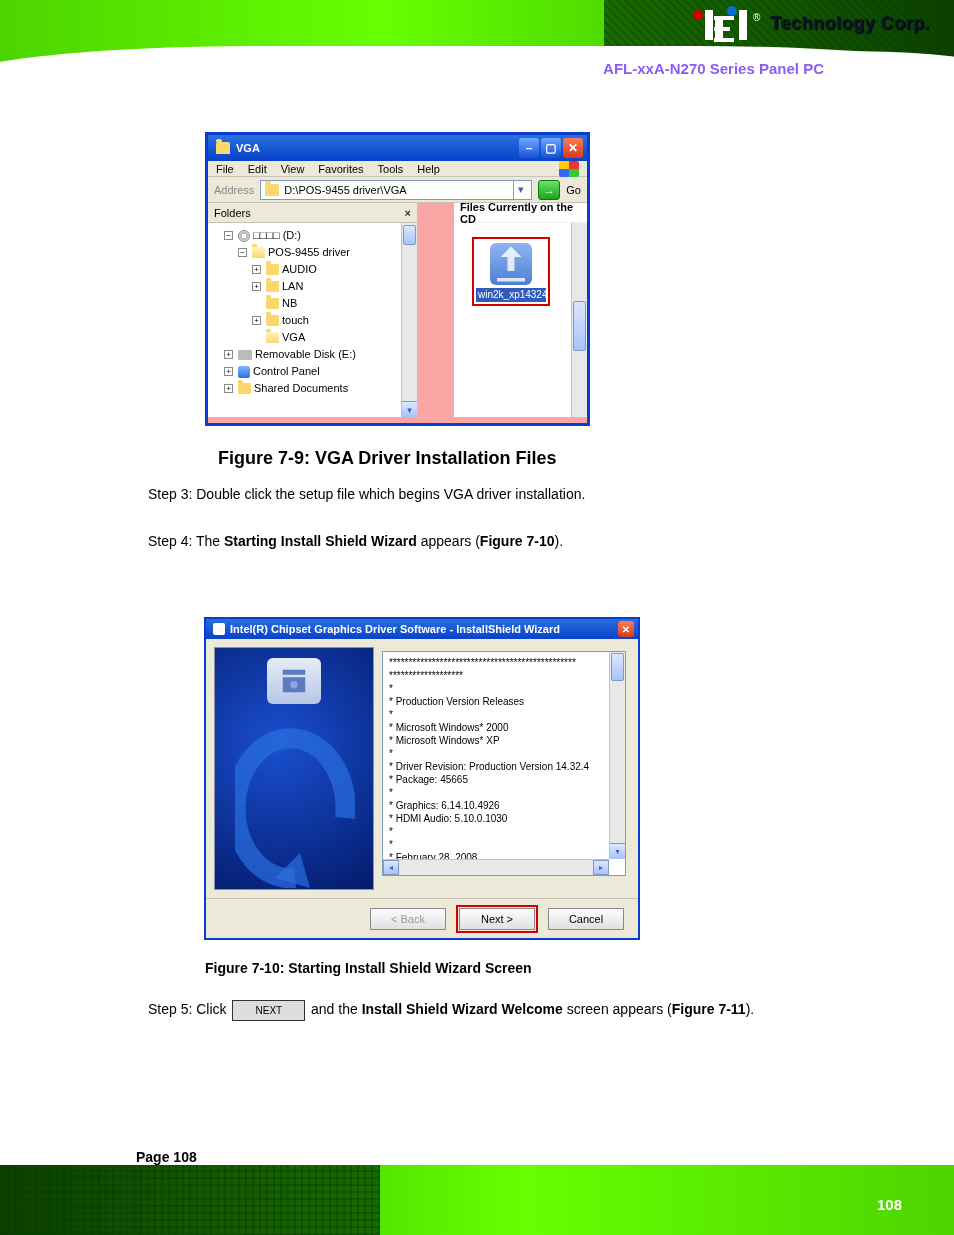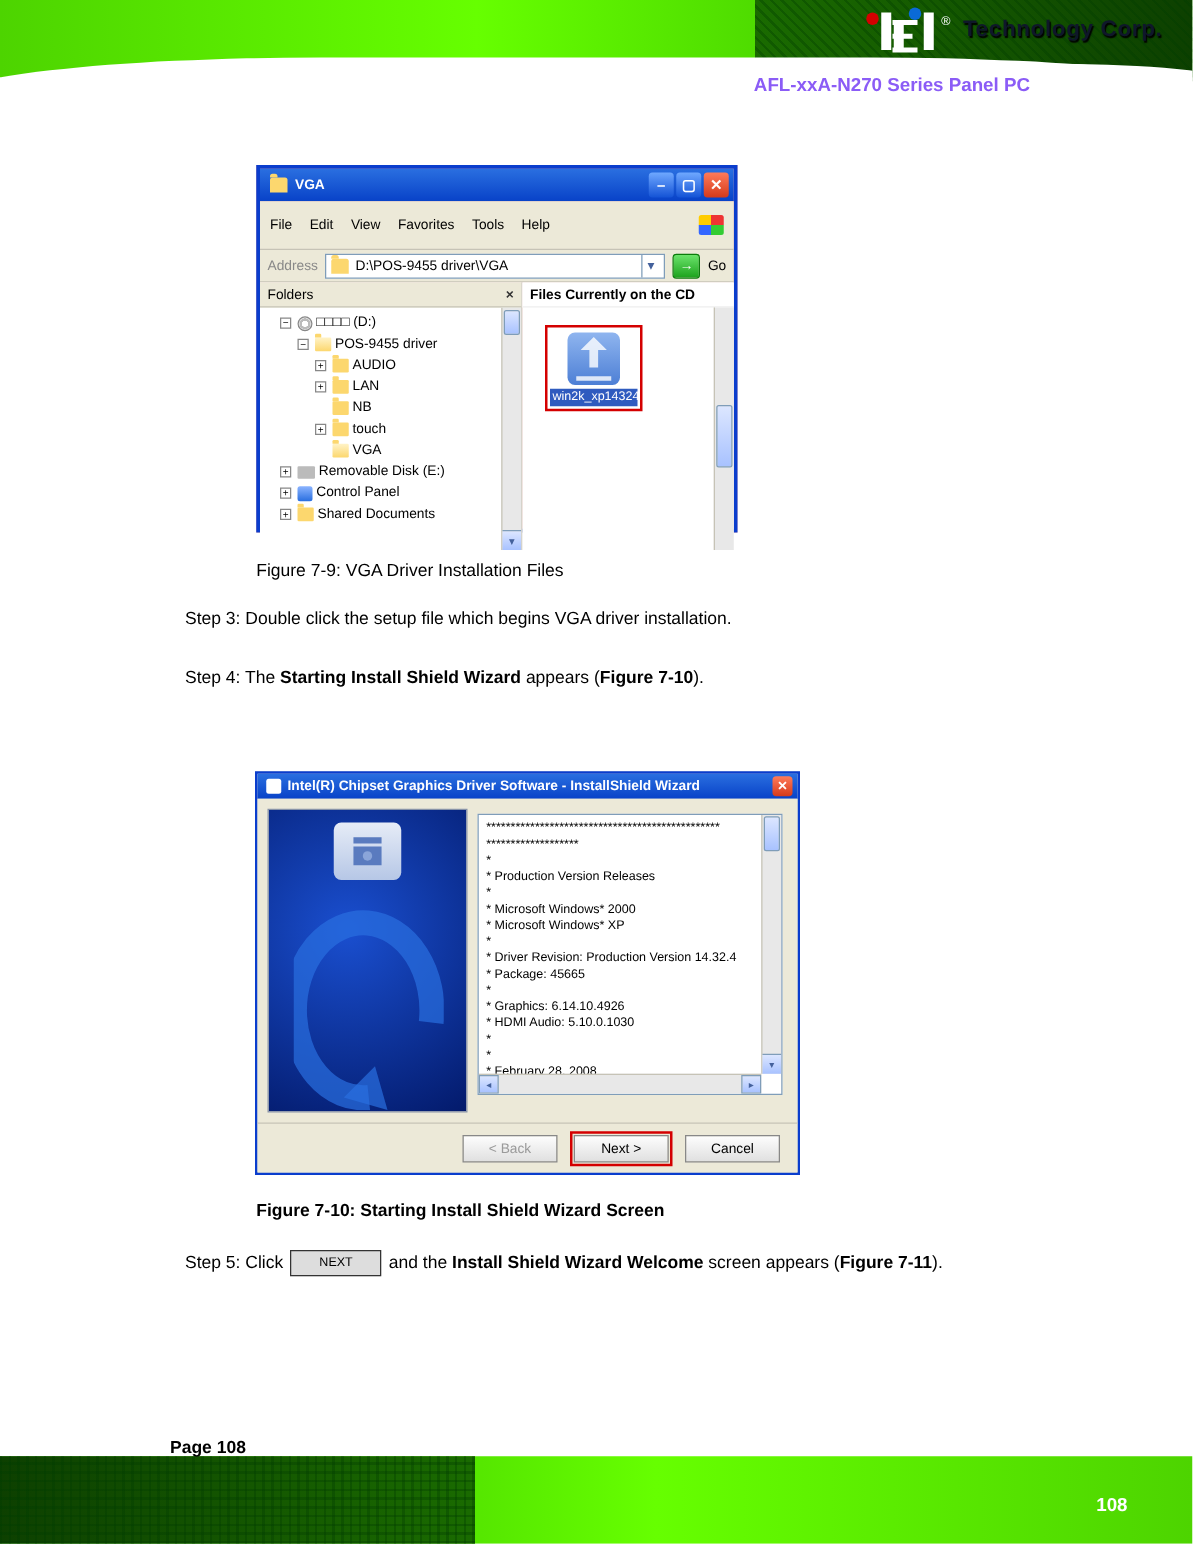--- a/index.html
+++ b/index.html
@@ -26,21 +26,21 @@
   .explorer { position: absolute; left: 205px; top: 132px; width: 385px; height: 294px; border: 3px solid #0a3dcd; background: #fca5a5; font-size: 11px; }
   .exp-title { height: 26px; background: linear-gradient(#2a6fe0, #0842c8); color: #fff; display: flex; align-items: center; justify-content: space-between; padding: 0 4px; }
   .exp-title-left { display: flex; align-items: center; gap: 6px; padding-left: 4px; font-weight: 700; }
   .folder-ico { width: 14px; height: 12px; background: #fcd76e; border-radius: 2px 2px 0 0; position: relative; }
   .folder-ico::before { content:""; position:absolute; top:-3px; left:0; width:6px; height:3px; background:#fcd76e; border-radius:2px 2px 0 0; }
   .winbtns { display: flex; gap: 2px; }
   .winbtn { width: 20px; height: 20px; border-radius: 3px; display: flex; align-items: center; justify-content: center; color: #fff; font-weight: 700; font-size: 12px; }
   .wb-min { background: linear-gradient(#6fa8ff,#1453d6); }
   .wb-max { background: linear-gradient(#6fa8ff,#1453d6); }
   .wb-close { background: linear-gradient(#ff7b5a,#d63a1b); }
-  .exp-menu { height: 39px; background: #ece9d8; display: flex; align-items: center; gap: 14px; padding: 0 8px; border-bottom: 1px solid #c6c3b6; }
+  .exp-menu { height: 16px; background: #ece9d8; display: flex; align-items: center; gap: 14px; padding: 0 8px; border-bottom: 1px solid #c6c3b6; }
   .exp-menu span { cursor: default; }
   .xp-flag { margin-left: auto; width: 20px; height: 16px; background: conic-gradient(#e33 0 25%, #3c3 0 50%, #36f 0 75%, #fc0 0); border-radius: 2px; }
   .exp-addr { height: 26px; background: #ece9d8; display: flex; align-items: center; gap: 6px; padding: 0 6px; border-bottom: 1px solid #c6c3b6; }
   .addr-label { color: #888; }
   .addr-box { flex: 1; height: 20px; background: #fff; border: 1px solid #7f9db9; display: flex; align-items: center; gap: 5px; padding: 0 4px; }
   .addr-dd { width: 14px; height: 18px; border-left: 1px solid #7f9db9; display:flex; align-items:center; justify-content:center; color:#44619c;}
   .go-btn { width: 22px; height: 20px; background: linear-gradient(#6be36b,#1da31d); border:1px solid #0b7c0b; border-radius: 3px; color:#fff; display:flex; align-items:center; justify-content:center; font-weight:700;}
   .go-text { font-size: 11px; }
   .exp-body { display: flex; height: calc(100% - 74px); }
   .exp-folders { width: 210px; border-right: 1px solid #c6c3b6; background: #fff; display:flex; flex-direction:column;}
@@ -54,30 +54,30 @@
   .tree li { white-space: nowrap; line-height: 17px; display:flex; align-items:center; gap:3px;}
   .tw { width:9px; height:9px; border:1px solid #888; display:inline-flex; align-items:center; justify-content:center; font-size:8px; line-height:1; color:#000; margin-right:2px; background:#fff;}
   .tw-empty{ width:9px; height:9px; display:inline-block; margin-right:2px;}
   .cd-ico{width:12px;height:12px;border:1px solid #888;border-radius:50%;background:radial-gradient(circle,#fff 35%,#bbb 36% 60%,#ddd 61%);}
   .fld{width:13px;height:11px;background:#fcd76e;border-radius:1px;position:relative;}
   .fld::before{content:"";position:absolute;top:-3px;left:0;width:5px;height:3px;background:#fcd76e;border-radius:1px 1px 0 0;}
   .fld-open{background:linear-gradient(#fff3c8,#fcd76e);}
   .rem-ico{width:14px;height:10px;background:#bbb;border-radius:1px;position:relative;}
   .cp-ico{width:12px;height:12px;background:linear-gradient(#8bb4ff,#2a6fe0);border-radius:2px;}
   .tree .sel { color: #000; }
-  .exp-right { flex: 1; background: #fff; position:relative; }
+  .exp-right { flex: 1; background: #fff; position:relative;margin-left:36px; }
   .right-hdr { height: 20px; display: flex; align-items: center; padding: 0 6px; font-weight: 700; background: #fff; border-bottom: 1px solid #eee;}
   .right-scroll{position:absolute; right:0; top:20px; bottom:0; width:16px; background:#e8e8e8; border-left:1px solid #c6c3b6;}
   .right-scroll .thumb{position:absolute; left:1px; right:1px; top:40%; height:50px; background:linear-gradient(#dce6ff,#a8c2ff); border:1px solid #7f9db9; border-radius:2px;}
   .file-sel { position: absolute; left: 18px; top: 34px; width: 78px; border: 2px solid #d40000; padding: 4px 2px 2px; text-align:center;}
   .file-icon { width: 42px; height: 42px; margin: 0 auto 3px; background: linear-gradient(#8fb5ef,#4d7fd5); border-radius: 6px; display:flex; align-items:center; justify-content:center; color:#fff; font-size:18px;}
   .file-label { background: #2f5bbf; color: #fff; font-size: 10px; line-height: 12px; padding: 1px 2px; }
 
   
-  .cap1 { position: absolute; left: 205px; top: 448px; font-weight: 400; font-size: 14px; }
+  .cap1 { position: absolute; left: 218px; top: 448px; font-weight: 700; font-size: 18px; }
 
   .step3 { position: absolute; left: 148px; top: 486px; font-size: 14px; width: 650px; }
   .step4 { position: absolute; left: 148px; top: 530px; font-size: 14px; width: 680px; line-height: 1.6; }
   .step4 b { font-weight: 700; }
 
   
   .installer { position: absolute; left: 204px; top: 617px; width: 436px; height: 323px; border: 2px solid #0a3dcd; background: #ece9d8; font-size: 10px; }
   .ins-title { height: 20px; background: linear-gradient(#2a6fe0, #0842c8); color: #fff; display: flex; align-items: center; justify-content: space-between; padding: 0 4px; font-size: 11px; }
   .ins-title-left{display:flex;align-items:flex-end;gap:5px;padding-left:3px;font-weight:700;}
   .ins-ico{width:12px;height:12px;background:#fff;border-radius:2px;}

